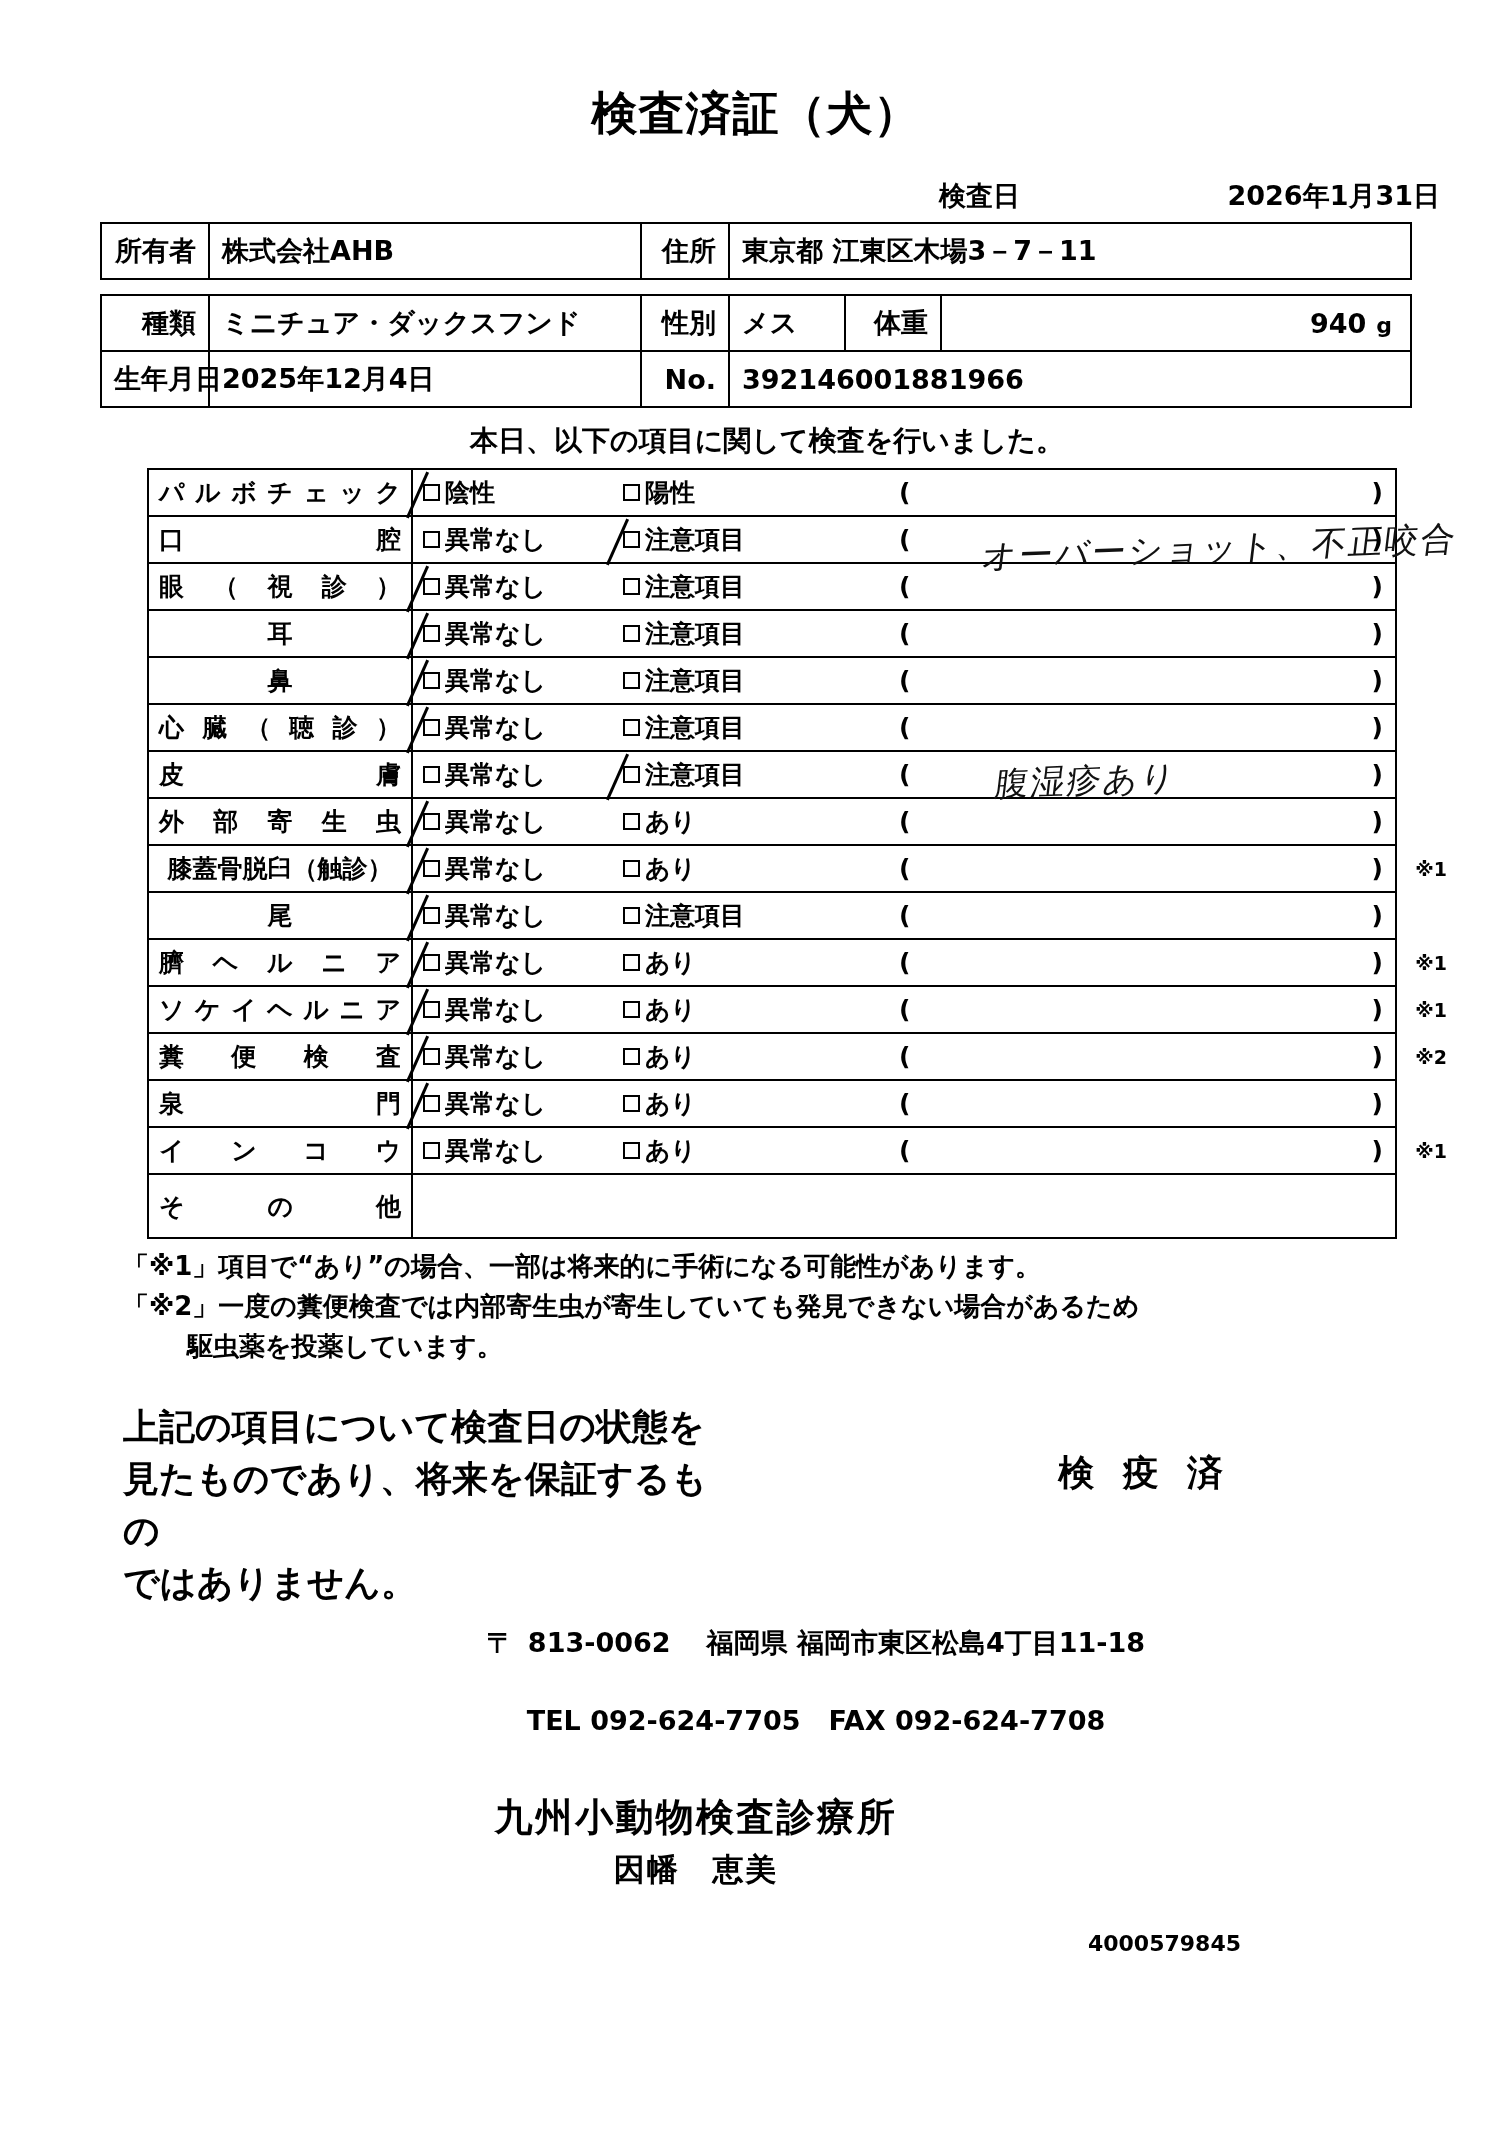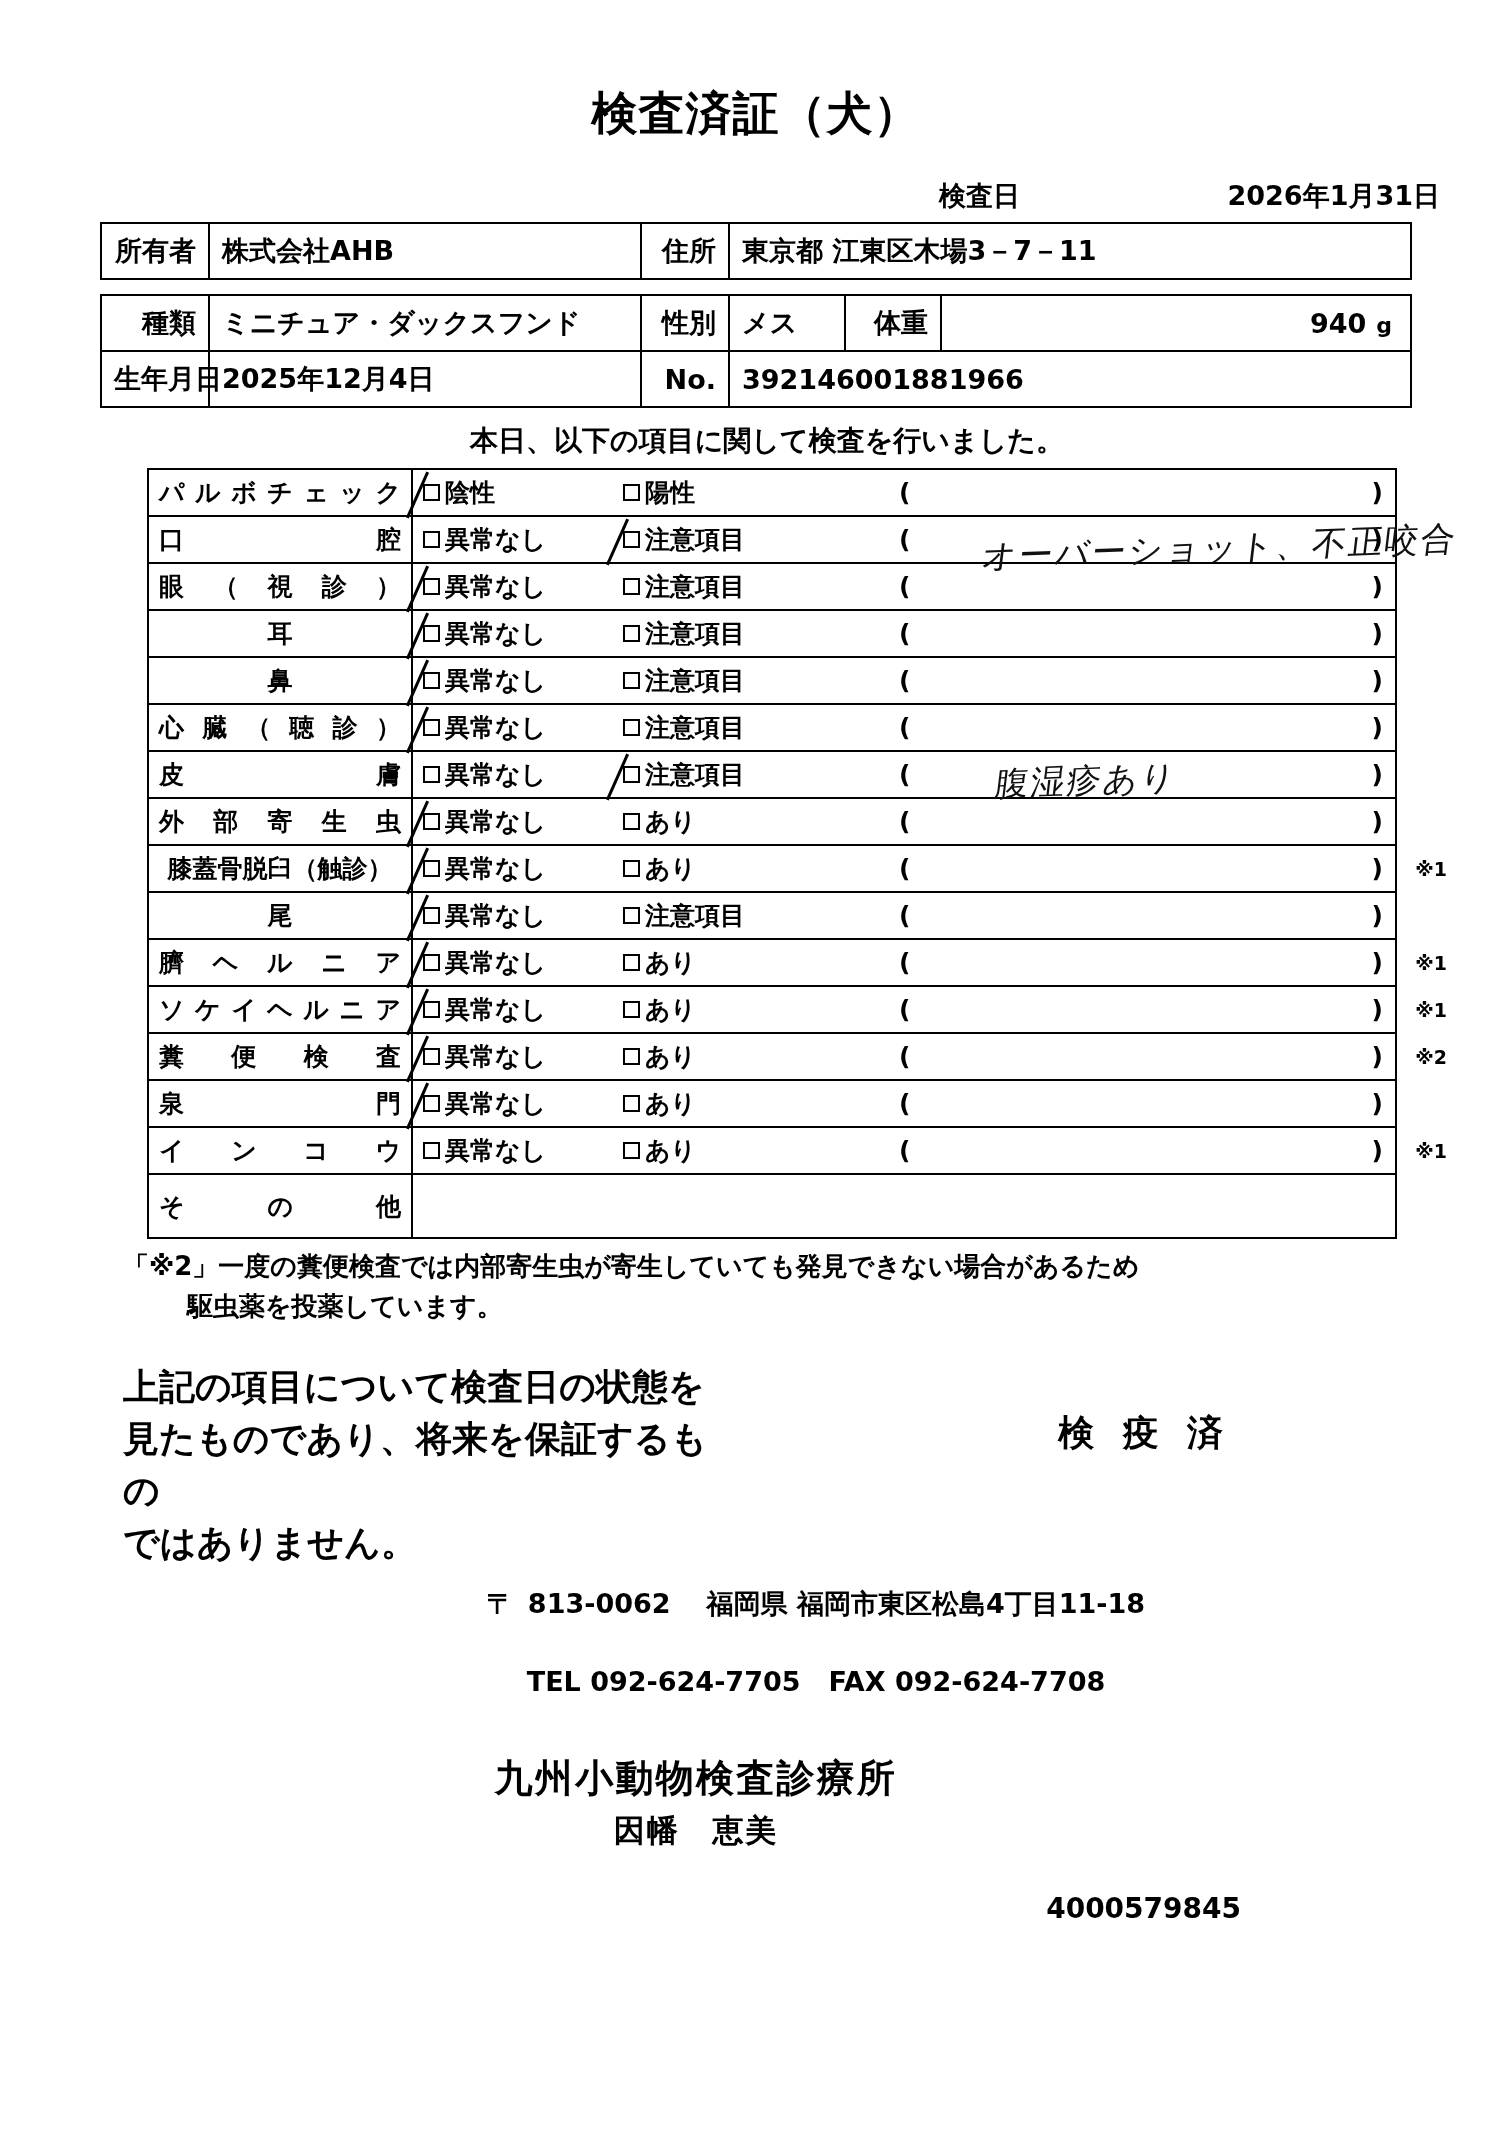--- a/index.html
+++ b/index.html
@@ -287,21 +287,21 @@
     font-size: 31px;
     font-weight: 700;
     letter-spacing: 0.06em;
     padding-right: 120px;
     box-sizing: border-box;
   }
   .serial {
     width: 1310px;
     margin: 40px auto 8px auto;
     text-align: right;
-    font-size: 28px;
+    font-size: 22px;
     font-weight: 700;
     padding-right: 170px;
     box-sizing: border-box;
   }
 </style>
 </head>
 <body>
 
 <div class="page">
 
@@ -761,20 +761,21 @@
                 <span>他</span>
               </span>
             </td>
             <td class="ci-opts ci-other"></td>
           </tr>
         </tbody>
     </table>
   </div>
 
   <div class="footnotes">
+    <p>「※1」項目で“あり”の場合、一部は将来的に手術になる可能性があります。</p>
     <p>「※2」一度の糞便検査では内部寄生虫が寄生していても発見できない場合があるため</p>
     <p class="fn-indent">駆虫薬を投薬しています。</p>
   </div>
 
   <div class="disclaim-block">
     <div class="disclaimer">
       <div>上記の項目について検査日の状態を</div>
       <div>見たものであり、将来を保証するもの</div>
       <div>ではありません。</div>
     </div>

